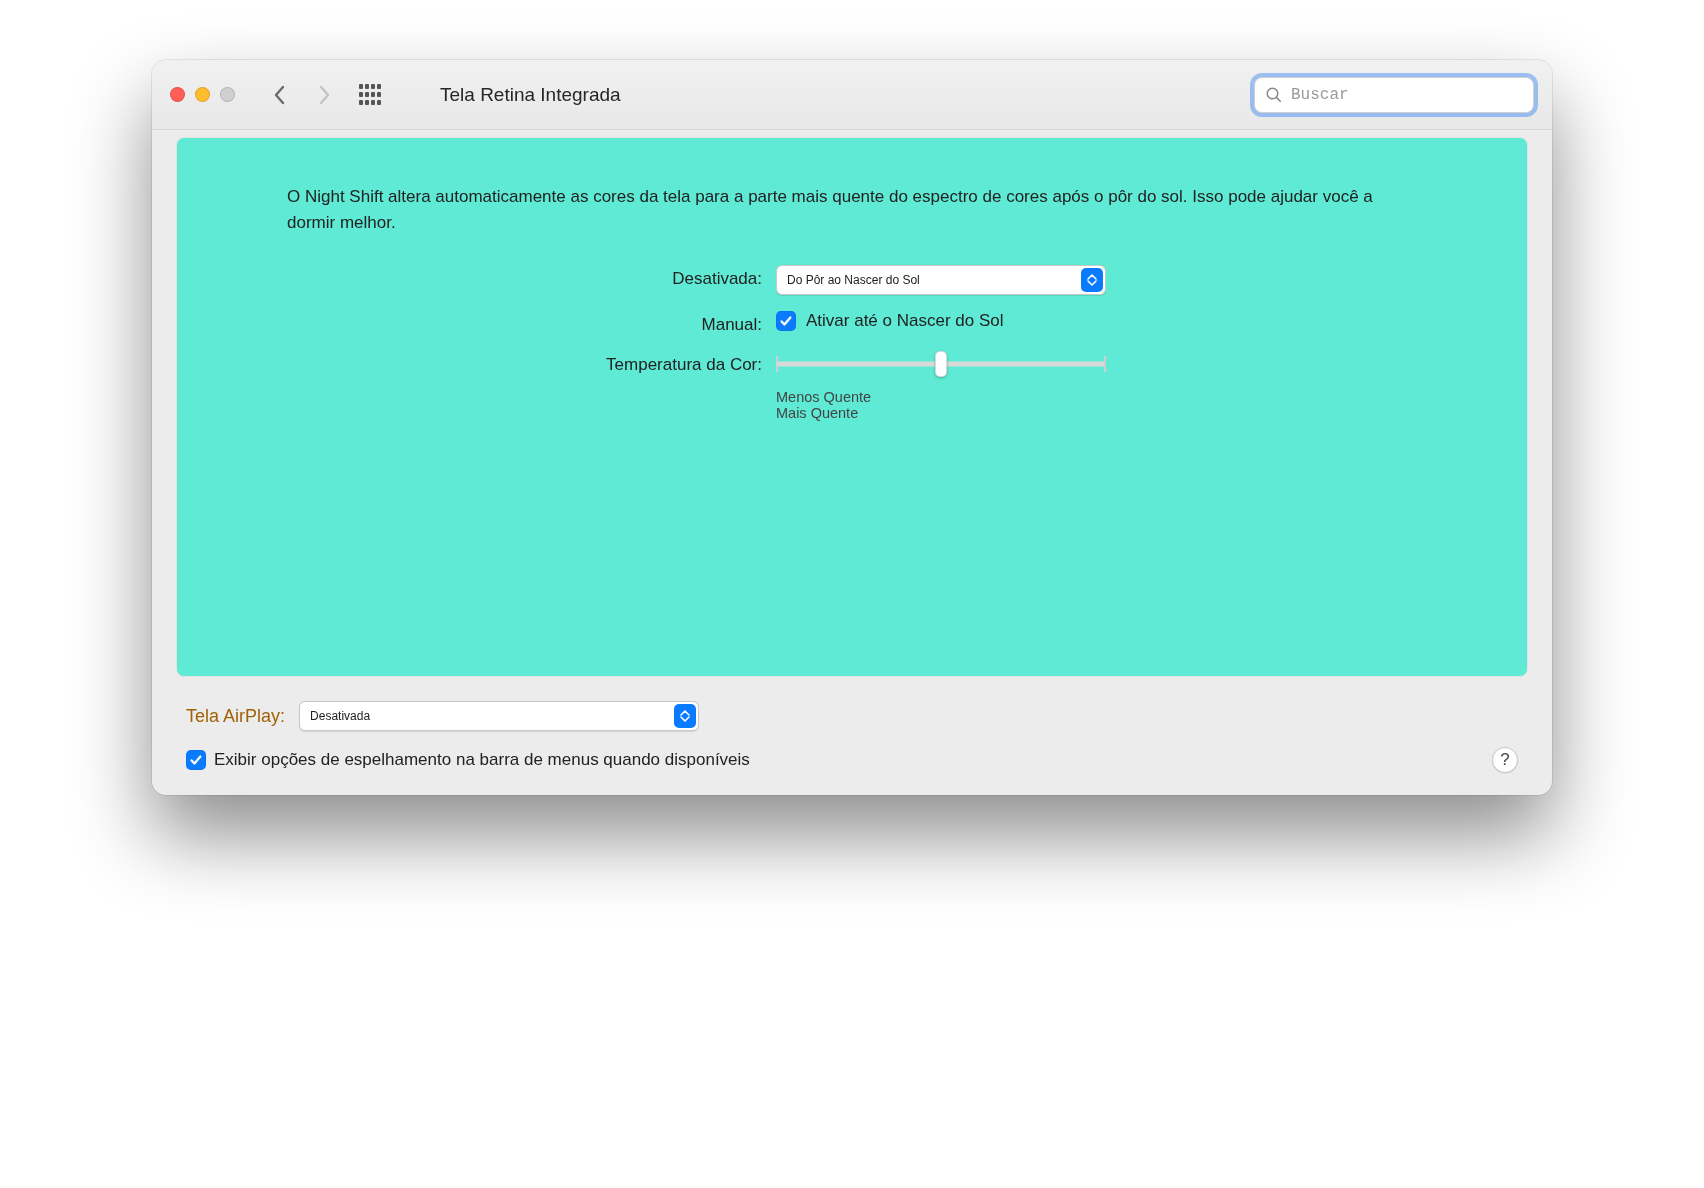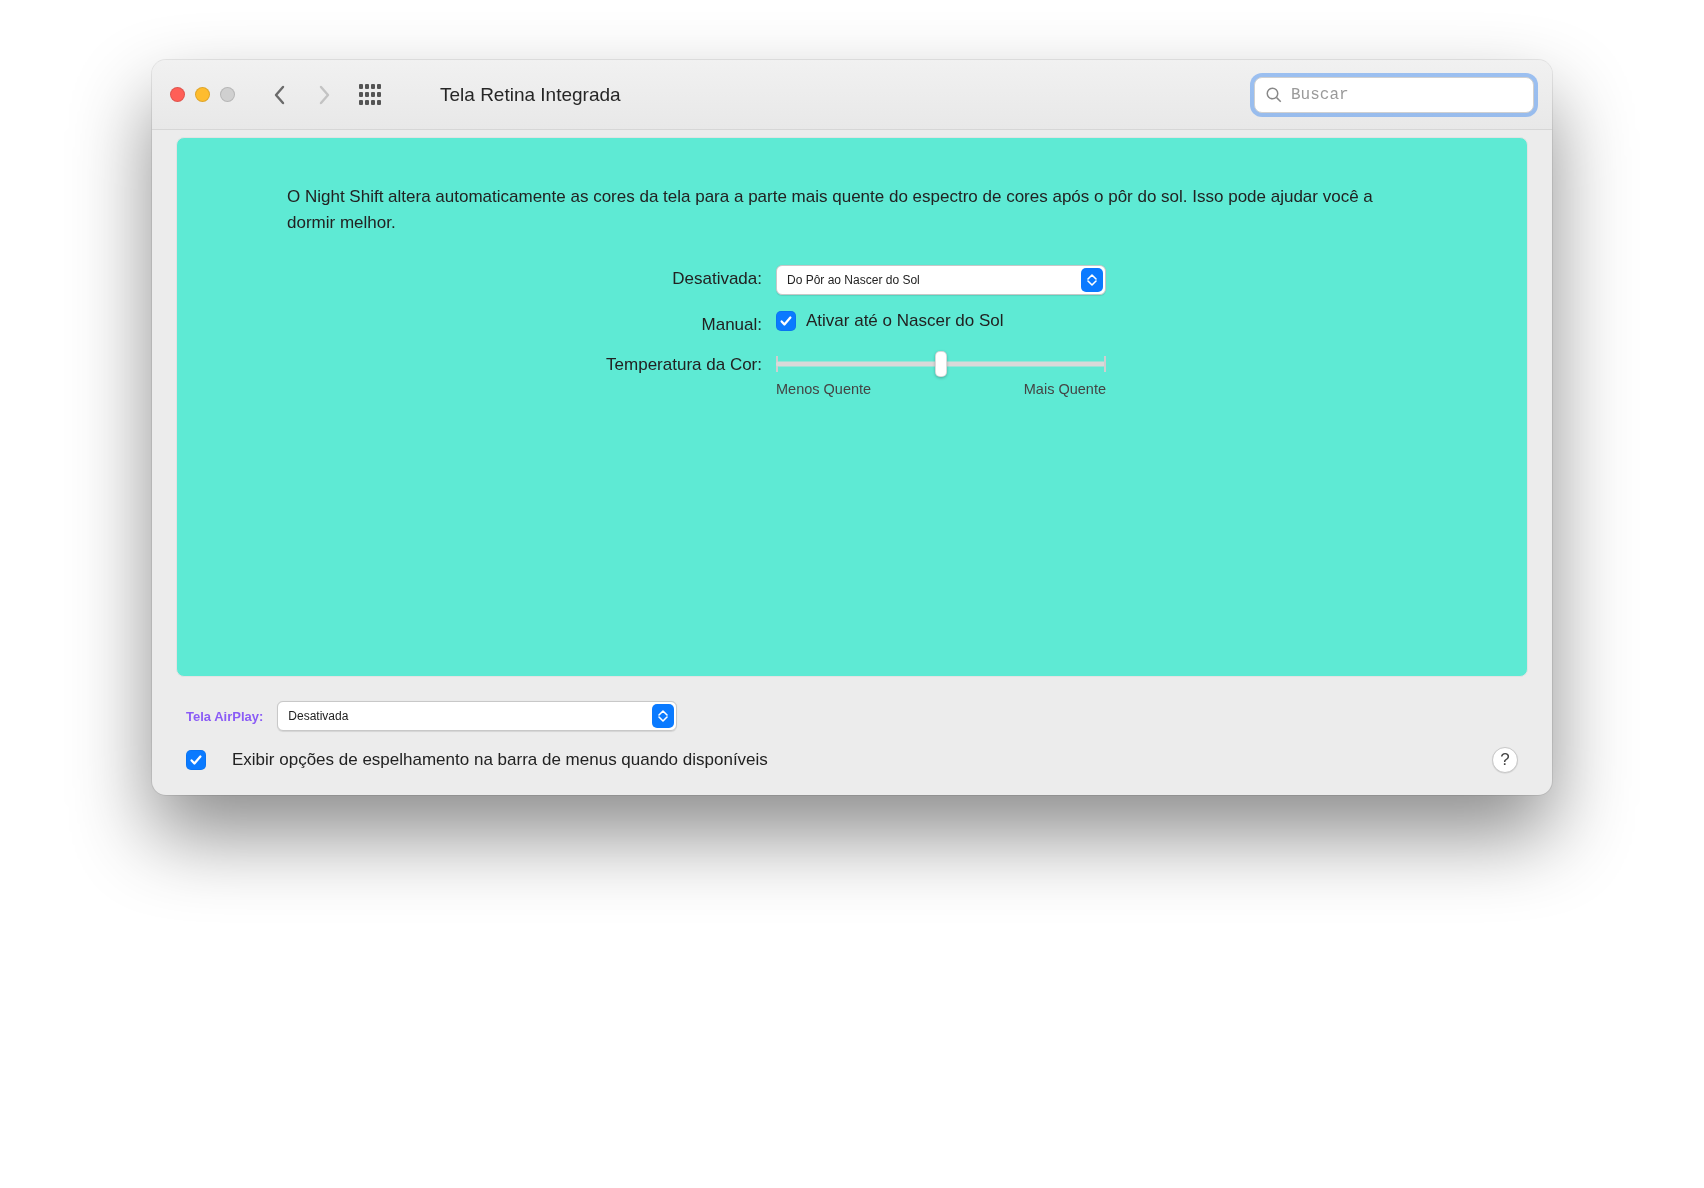--- a/index.html
+++ b/index.html
@@ -147,29 +147,29 @@
     position: absolute; top: 50%; left: 50%;
     width: 12px; height: 26px;
     background: #fff;
     border: 0.5px solid rgba(0,0,0,0.15);
     border-radius: 5px;
     box-shadow: 0 1px 3px rgba(0,0,0,0.25);
     transform: translate(-50%, -50%);
   }
   .slider-labels {
     display: flex; justify-content: space-between;
-    width: 330px; margin-top: 6px;
-    font-size: 14.5px; color: #444;
+    width: 330px; margin-top: 14px;
+    font-size: 14.5px; color: #444; flex-direction: column;
   }
   
   .bottom { margin-top: 24px; padding: 0 10px; }
   .bottomrow { display: flex; align-items: center; gap: 14px; margin-bottom: 16px; }
-  .bottomrow .lbl-inline { font-size: 13px; color: #8b5cf6; font-weight: bold; }
+  .bottomrow .lbl-inline { font-size: 18px; color: #a16207; }
   .popup.wide { min-width: 400px; }
-  .footer { display: flex; align-items: center; gap: 26px; }
+  .footer { display: flex; align-items: center; gap: 8px; }
   .help {
     margin-left: auto;
     width: 26px; height: 26px; border-radius: 50%;
     background: #fff; border: 0.5px solid #c8c8c8;
     box-shadow: 0 0.5px 1px rgba(0,0,0,0.12);
     display: flex; align-items: center; justify-content: center;
     font-size: 17px; color: #444;
   }
 </style>
 </head>

